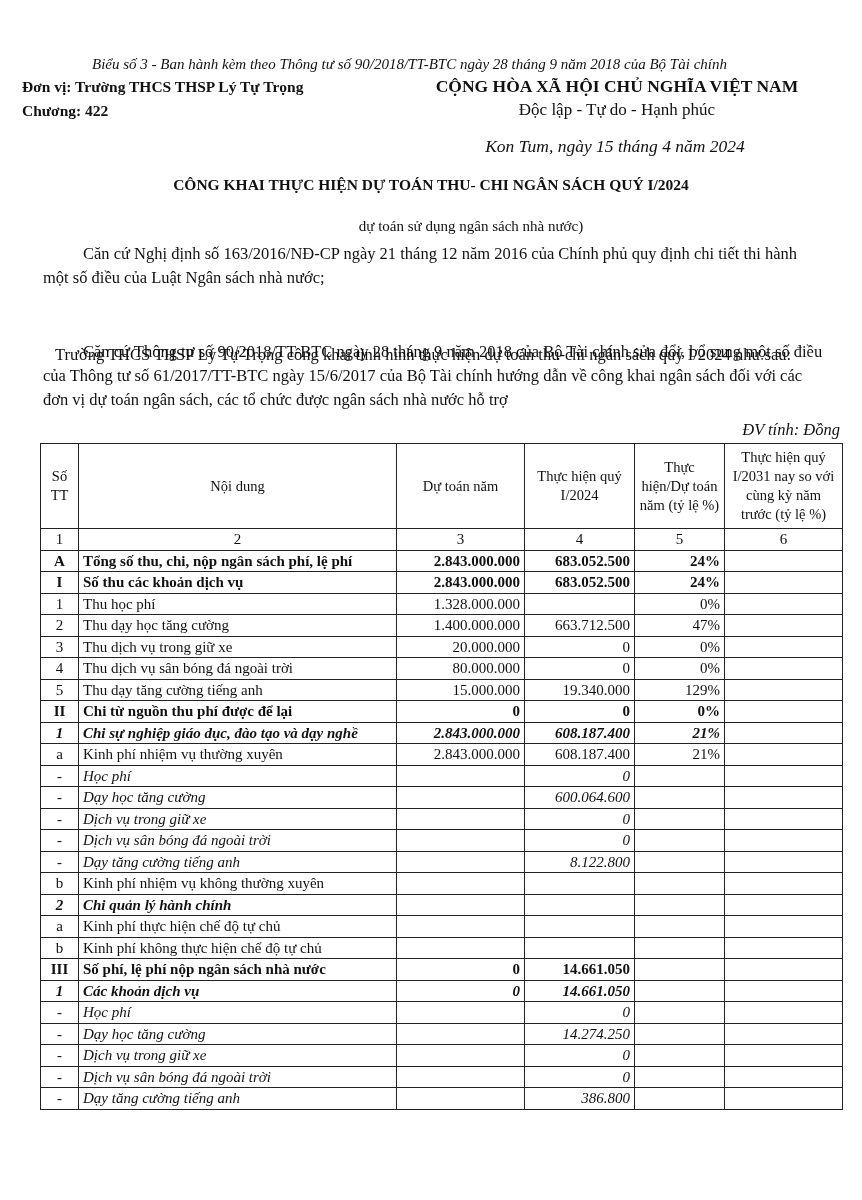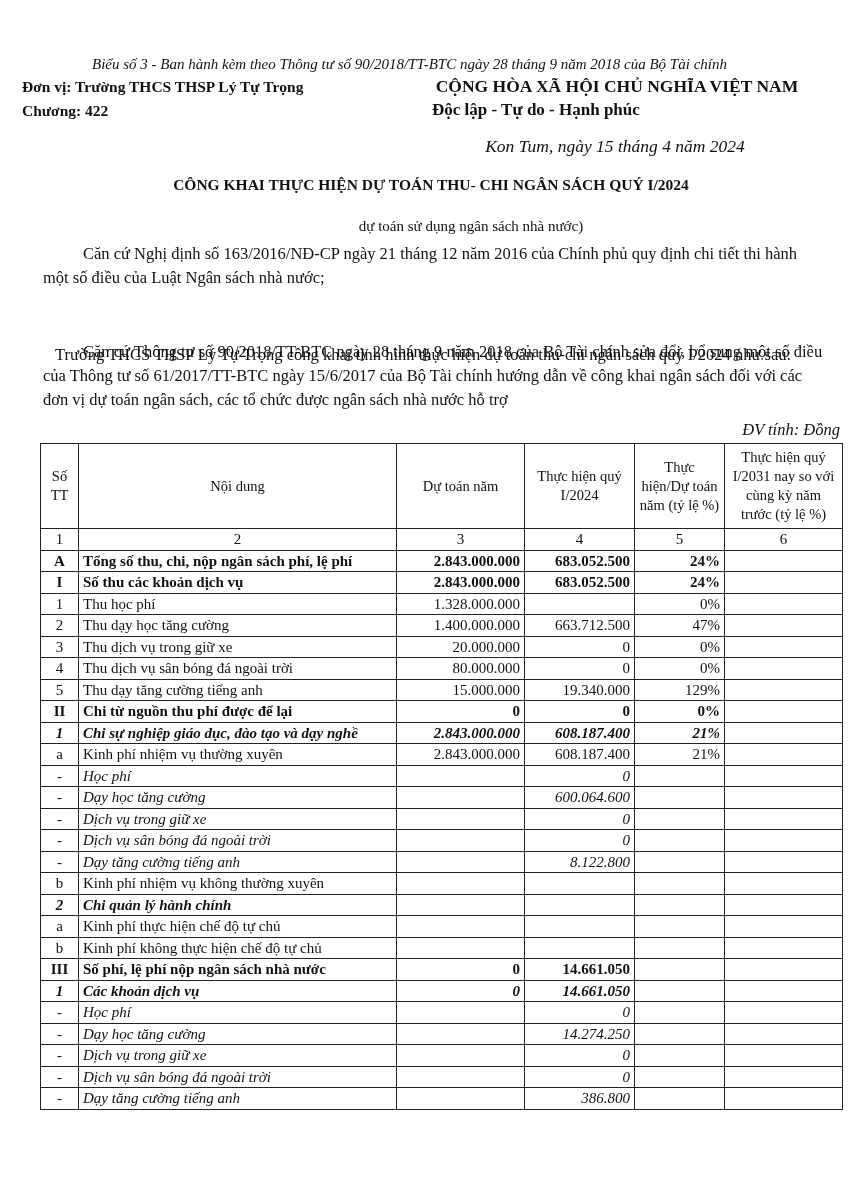--- a/index.html
+++ b/index.html
@@ -7,21 +7,21 @@
     width: 862px; height: 1200px; background: #ffffff; color: #111;
     font-family: "Liberation Serif", "DejaVu Serif", serif;
     position: relative; overflow: hidden;
   }
   .page { position: absolute; left: 0; top: 0; width: 862px; height: 1200px; }
   .abs { position: absolute; white-space: nowrap; }
   .form-note { left: 92px; top: 56px; font-style: italic; font-size: 15px; }
   .unit { left: 22px; top: 78px; font-weight: bold; font-size: 15.5px; }
   .chapter { left: 22px; top: 102px; font-weight: bold; font-size: 15.5px; }
   .nation { left: 432px; top: 76px; font-weight: bold; font-size: 17.5px; width: 370px; text-align: center; }
-  .motto { left: 432px; top: 100px; font-weight: bold; font-size: 17px; width: 370px; text-align: left; }
+  .motto { left: 432px; top: 100px; font-weight: normal; font-size: 17px; width: 370px; text-align: center; }
   .date { left: 430px; top: 136px; font-style: italic; font-size: 17.5px; width: 370px; text-align: center; }
   .doc-title { left: 0; top: 176px; width: 862px; text-align: center; font-weight: bold; font-size: 15.5px; }
   .subtitle1 { left: 0; top: 198px; width: 862px; text-align: center; font-size: 15px; }
   .subtitle2 { left: 0; top: 218px; width: 862px; text-align: center; font-size: 15px; margin-left: 40px; }
   .para { left: 43px; width: 780px; font-size: 16.5px; line-height: 24px; white-space: normal; text-indent: 40px; }
   .p1 { top: 242px; }
   .p2 { top: 292px; margin-top: 48px; }
   .p3 { top: 343px; text-indent: 0; left: 18px; width: 810px; margin-left: 37px; }
   .unit-note { right: 22px; top: 420px; font-style: italic; font-size: 16.5px; }
 

